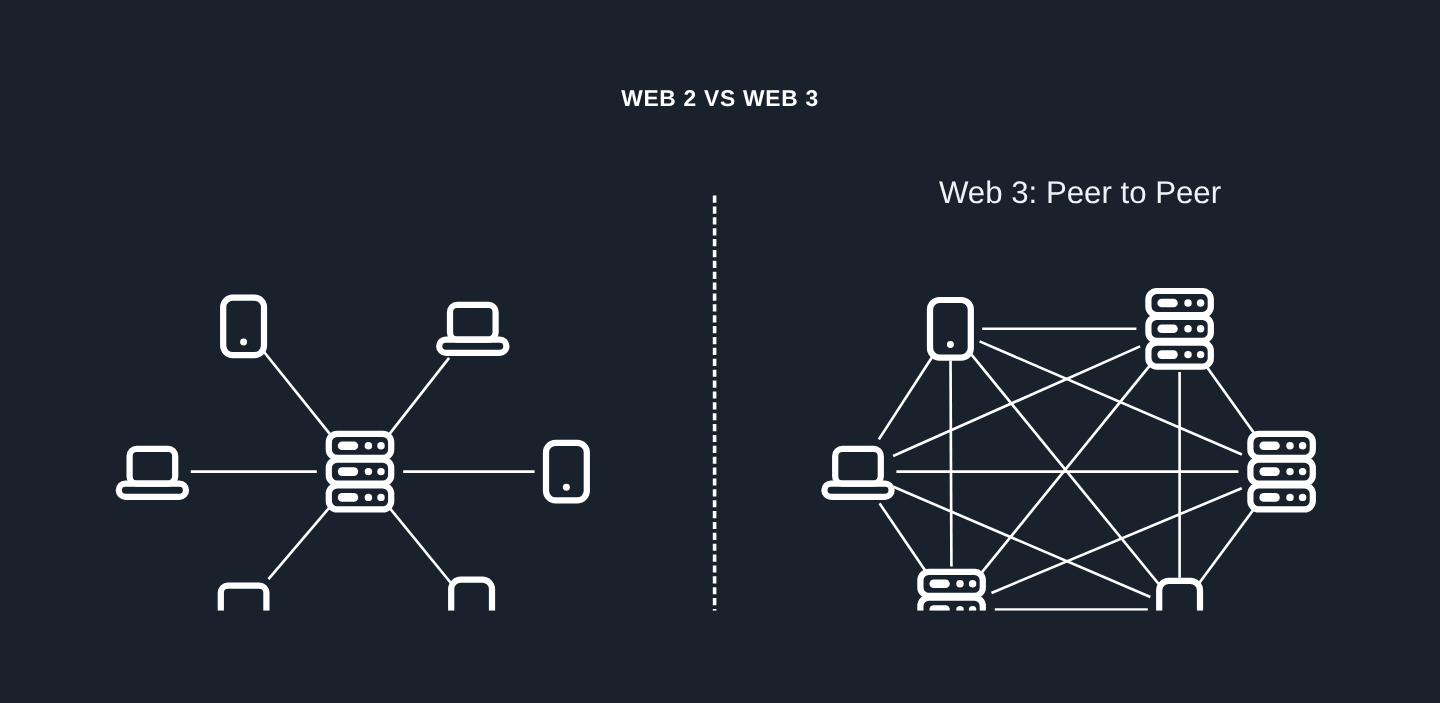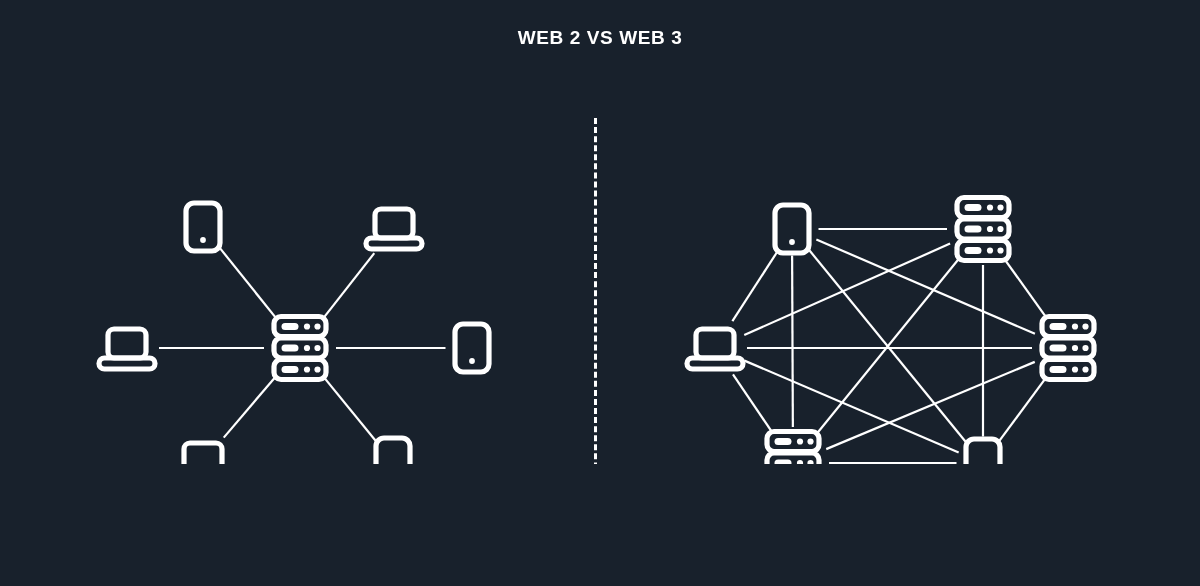--- a/index.html
+++ b/index.html
@@ -7,20 +7,21 @@
     padding: 0;
     background: #18212c;
   }
   #canvas {
     position: relative;
     width: 1200px;
     height: 464px;
     background: #18212c;
     overflow: hidden;
     font-family: "Liberation Sans", sans-serif;
+    margin-top: 45px;
   }
   #title {
     position: absolute;
     top: 27px;
     left: 0;
     width: 1200px;
     text-align: center;
     font-size: 19px;
     font-weight: bold;
     letter-spacing: 0.6px;
@@ -70,20 +71,21 @@
   }
   .node .solid { fill: #ffffff; stroke: none; }
 </style>
 </head>
 <body>
 
 <div id="canvas">
 
   <div id="title">WEB 2 VS WEB 3</div>
 
+  <div class="panel-title" id="title-right">Web 3: Peer to Peer</div>
 
   <div id="divider"></div>
 
   <svg class="links" id="links-left">
       <line x1="277.4826802627469" y1="319.91138465765334" x2="219.57524925103354" y2="247.6763418492274"></line>
       <line x1="322.1998311095175" y1="319.6597900729564" x2="374.26681679154" y2="253.19129771292762"></line>
       <line x1="264" y1="348" x2="159" y2="348"></line>
       <line x1="336" y1="348" x2="445.5" y2="348"></line>
       <line x1="276.6706971526005" y1="375.41794355261385" x2="223.73715808657732" y2="437.62849461989885"></line>
       <line x1="322.75656218898456" y1="375.89514074778754" x2="376.24864172199744" y2="441.46607694954525"></line>

